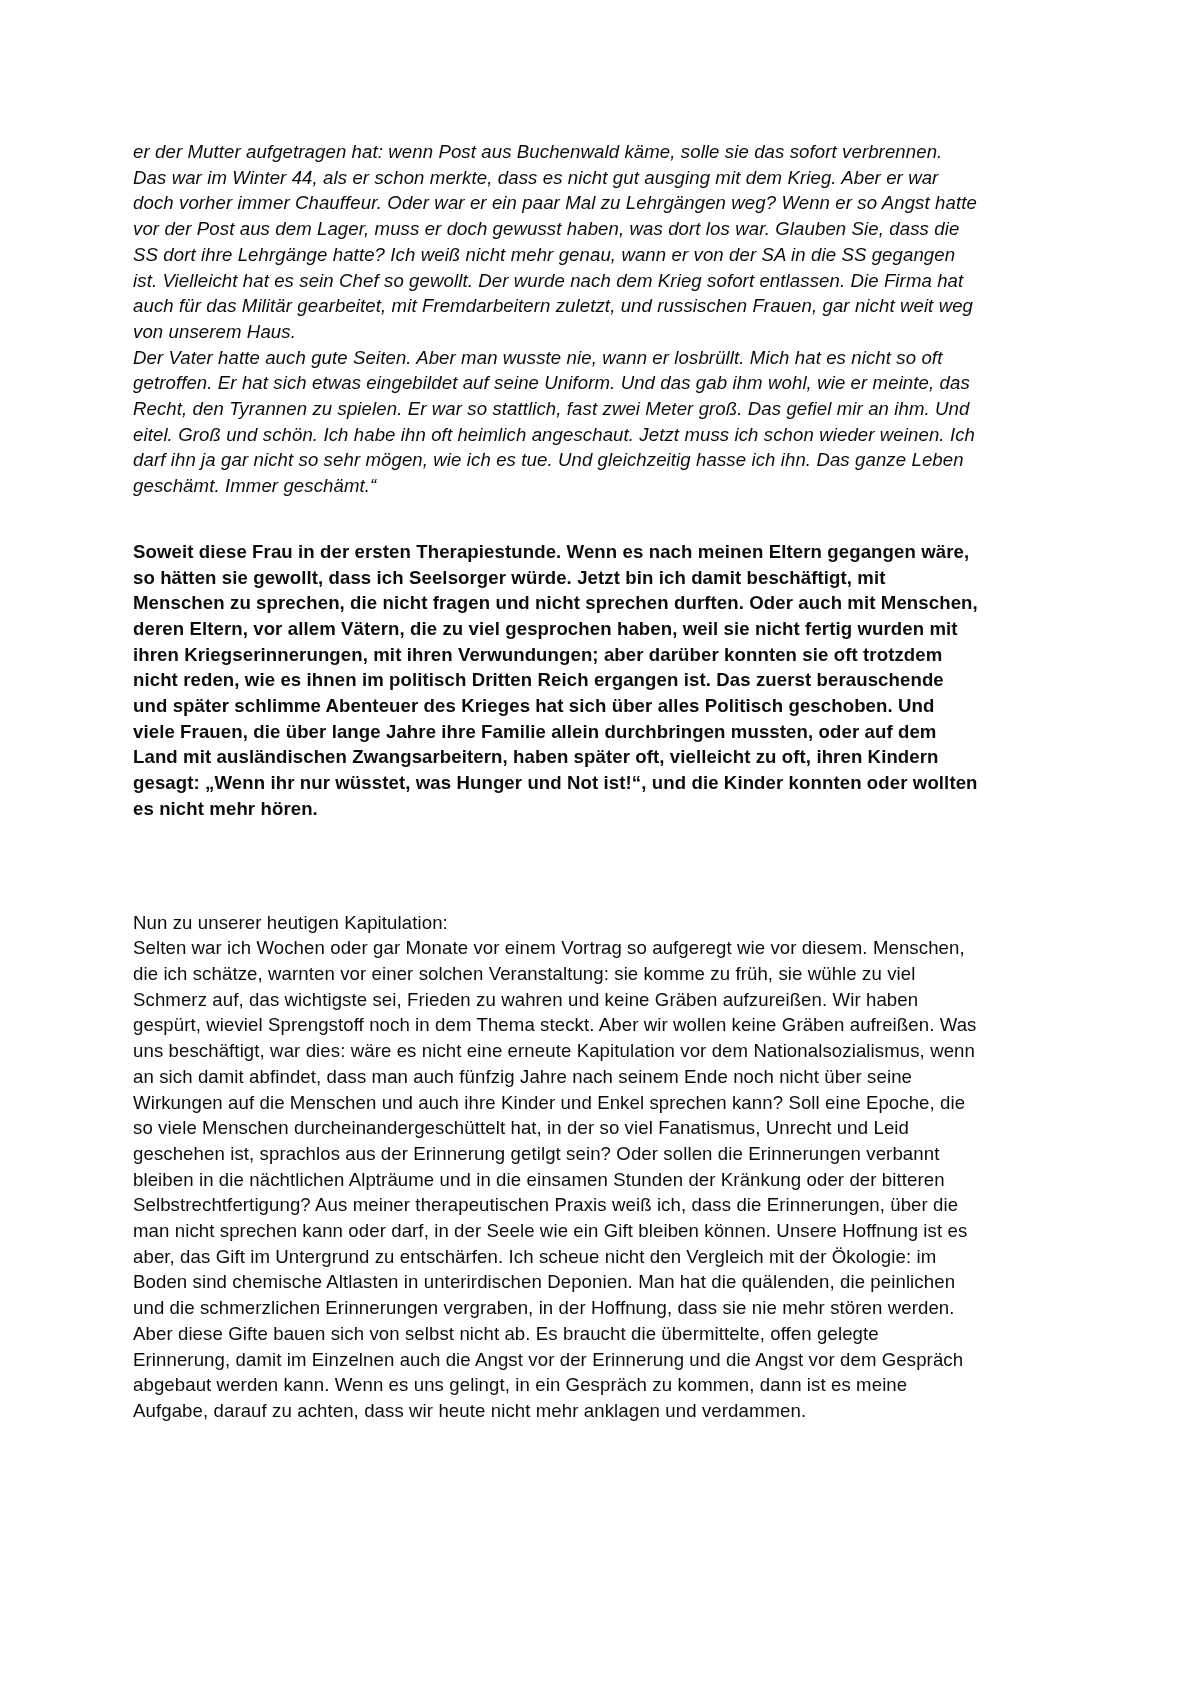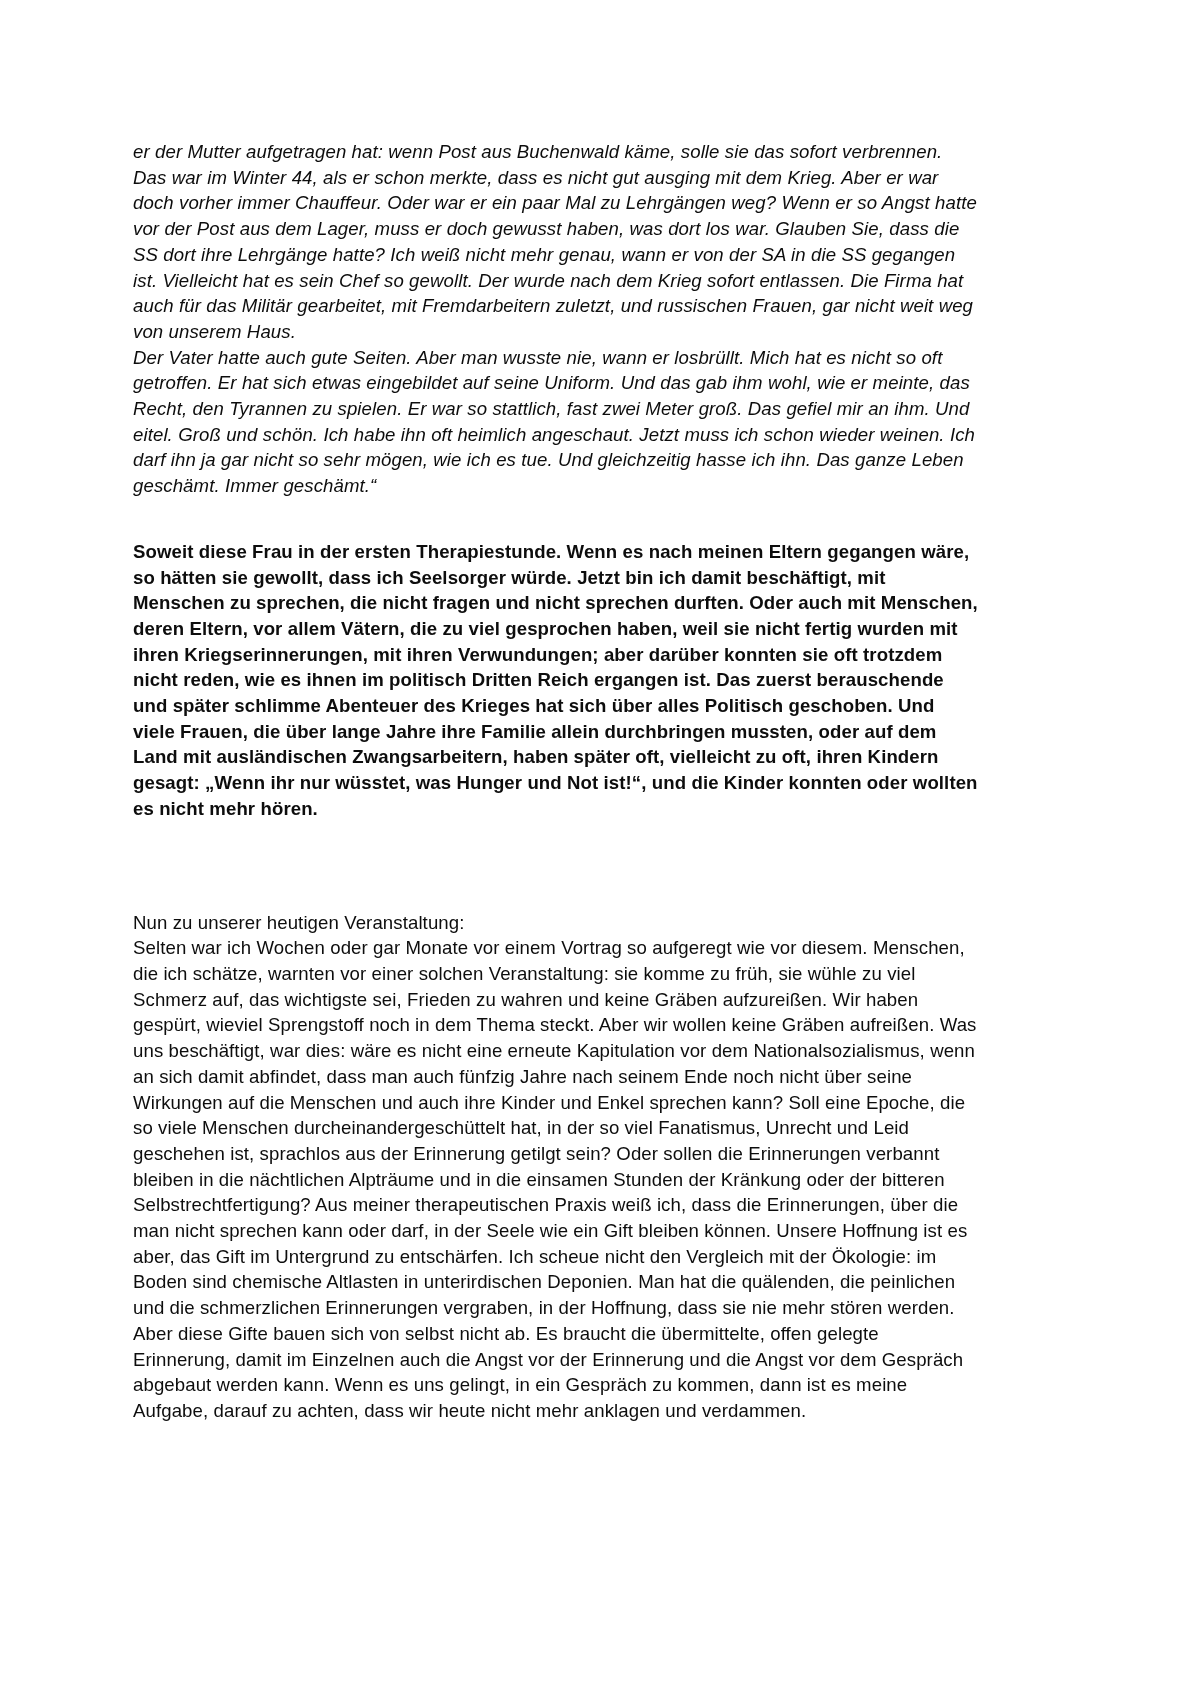--- a/index.html
+++ b/index.html
@@ -46,18 +46,18 @@
 
 <div class="page">
   <div class="content">
 
     <p class="para-italic">er der Mutter aufgetragen hat: wenn Post aus Buchenwald käme, solle sie das sofort verbrennen. Das war im Winter 44, als er schon merkte, dass es nicht gut ausging mit dem Krieg. Aber er war doch vorher immer Chauffeur. Oder war er ein paar Mal zu Lehrgängen weg? Wenn er so Angst hatte vor der Post aus dem Lager, muss er doch gewusst haben, was dort los war. Glauben Sie, dass die SS dort ihre Lehrgänge hatte? Ich weiß nicht mehr genau, wann er von der SA in die SS gegangen ist. Vielleicht hat es sein Chef so gewollt. Der wurde nach dem Krieg sofort entlassen. Die Firma hat auch für das Militär gearbeitet, mit Fremdarbeitern zuletzt, und russischen Frauen, gar nicht weit weg von unserem Haus.</p>
 
     <p class="para-italic">Der Vater hatte auch gute Seiten. Aber man wusste nie, wann er losbrüllt. Mich hat es nicht so oft getroffen. Er hat sich etwas eingebildet auf seine Uniform. Und das gab ihm wohl, wie er meinte, das Recht, den Tyrannen zu spielen. Er war so stattlich, fast zwei Meter groß. Das gefiel mir an ihm. Und eitel. Groß und schön. Ich habe ihn oft heimlich angeschaut. Jetzt muss ich schon wieder weinen. Ich darf ihn ja gar nicht so sehr mögen, wie ich es tue. Und gleichzeitig hasse ich ihn. Das ganze Leben geschämt. Immer geschämt.“</p>
 
     <p class="gap-after-quote">Soweit diese Frau in der ersten Therapiestunde. Wenn es nach meinen Eltern gegangen wäre, so hätten sie gewollt, dass ich Seelsorger würde. Jetzt bin ich damit beschäftigt, mit Menschen zu sprechen, die nicht fragen und nicht sprechen durften. Oder auch mit Menschen, deren Eltern, vor allem Vätern, die zu viel gesprochen haben, weil sie nicht fertig wurden mit ihren Kriegserinnerungen, mit ihren Verwundungen; aber darüber konnten sie oft trotzdem nicht reden, wie es ihnen im politisch Dritten Reich ergangen ist. Das zuerst berauschende und später schlimme Abenteuer des Krieges hat sich über alles Politisch geschoben. Und viele Frauen, die über lange Jahre ihre Familie allein durchbringen mussten, oder auf dem Land mit ausländischen Zwangsarbeitern, haben später oft, vielleicht zu oft, ihren Kindern gesagt: „Wenn ihr nur wüsstet, was Hunger und Not ist!“, und die Kinder konnten oder wollten es nicht mehr hören.</p>
 
-    <p class="gap-section">Nun zu unserer heutigen Veranstaltung:</p>
+    <p class="gap-section">Nun zu unserer heutigen Kapitulation:</p>
 
     <p>Selten war ich Wochen oder gar Monate vor einem Vortrag so aufgeregt wie vor diesem. Menschen, die ich schätze, warnten vor einer solchen Veranstaltung: sie komme zu früh, sie wühle zu viel Schmerz auf, das wichtigste sei, Frieden zu wahren und keine Gräben aufzureißen. Wir haben gespürt, wieviel Sprengstoff noch in dem Thema steckt. Aber wir wollen keine Gräben aufreißen. Was uns beschäftigt, war dies: wäre es nicht eine erneute Kapitulation vor dem Nationalsozialismus, wenn an sich damit abfindet, dass man auch fünfzig Jahre nach seinem Ende noch nicht über seine Wirkungen auf die Menschen und auch ihre Kinder und Enkel sprechen kann? Soll eine Epoche, die so viele Menschen durcheinandergeschüttelt hat, in der so viel Fanatismus, Unrecht und Leid geschehen ist, sprachlos aus der Erinnerung getilgt sein? Oder sollen die Erinnerungen verbannt bleiben in die nächtlichen Alpträume und in die einsamen Stunden der Kränkung oder der bitteren Selbstrechtfertigung? Aus meiner therapeutischen Praxis weiß ich, dass die Erinnerungen, über die man nicht sprechen kann oder darf, in der Seele wie ein Gift bleiben können. Unsere Hoffnung ist es aber, das Gift im Untergrund zu entschärfen. Ich scheue nicht den Vergleich mit der Ökologie: im Boden sind chemische Altlasten in unterirdischen Deponien. Man hat die quälenden, die peinlichen und die schmerzlichen Erinnerungen vergraben, in der Hoffnung, dass sie nie mehr stören werden. Aber diese Gifte bauen sich von selbst nicht ab. Es braucht die übermittelte, offen gelegte Erinnerung, damit im Einzelnen auch die Angst vor der Erinnerung und die Angst vor dem Gespräch abgebaut werden kann. Wenn es uns gelingt, in ein Gespräch zu kommen, dann ist es meine Aufgabe, darauf zu achten, dass wir heute nicht mehr anklagen und verdammen.</p>
 
   </div>
 </div>
 
 </body></html>

